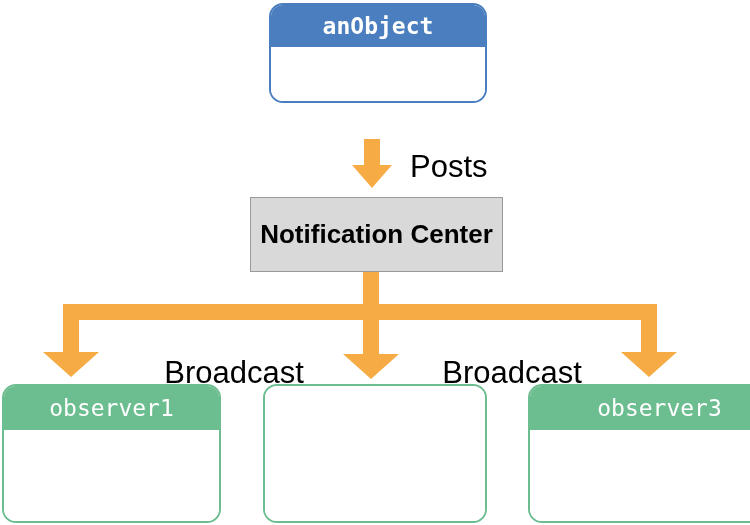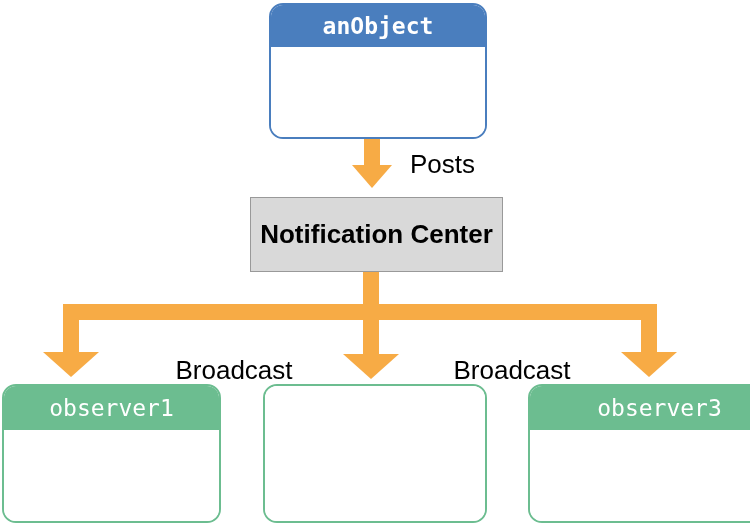--- a/index.html
+++ b/index.html
@@ -27,34 +27,34 @@
   .node.observer .node-header{ height:44px; background:var(--green); font-weight:normal; font-size:23px; }
   .node-body{ flex:1 1 auto; background:var(--paper); }
   .center-box{
     position:absolute; box-sizing:border-box;
     left:250px; top:197px; width:253px; height:75px;
     background:var(--gray-fill); border:1px solid var(--gray-border);
     display:flex; align-items:center; justify-content:center;
     font-weight:bold; font-size:26px; color:var(--ink);
   }
   .edge-label{
-    position:absolute; font-size:26px; color:var(--ink); white-space:nowrap;
+    position:absolute; font-size:31px; color:var(--ink); white-space:nowrap;
   }
   .label-posts{ left:410px; top:149px; }
   .label-broadcast{ transform:translateX(-50%); top:355px; }
   .label-broadcast.left{ left:234px; }
   .label-broadcast.right{ left:512px; }
   svg.arrows{ position:absolute; left:0; top:0; pointer-events:none; }
 </style>
 </head>
 <body>
 
 <div class="stage">
 
-  <div class="node source rounded" style="left:269px; top:3px; width:218px; height:136px;">
+  <div class="node source rounded" style="left:269px; top:3px; width:218px; height:100px;">
     <div class="node-header">anObject</div>
     <div class="node-body"></div>
   </div>
 
   <svg class="arrows" width="750" height="525" viewBox="0 0 750 525">
 
     <rect x="364" y="139" width="16" height="28" fill="#F7AB45"></rect>
     <polygon points="352,165 392,165 372,188" fill="#F7AB45"></polygon>
 
     <rect x="363" y="272" width="16" height="84" fill="#F7AB45"></rect>

